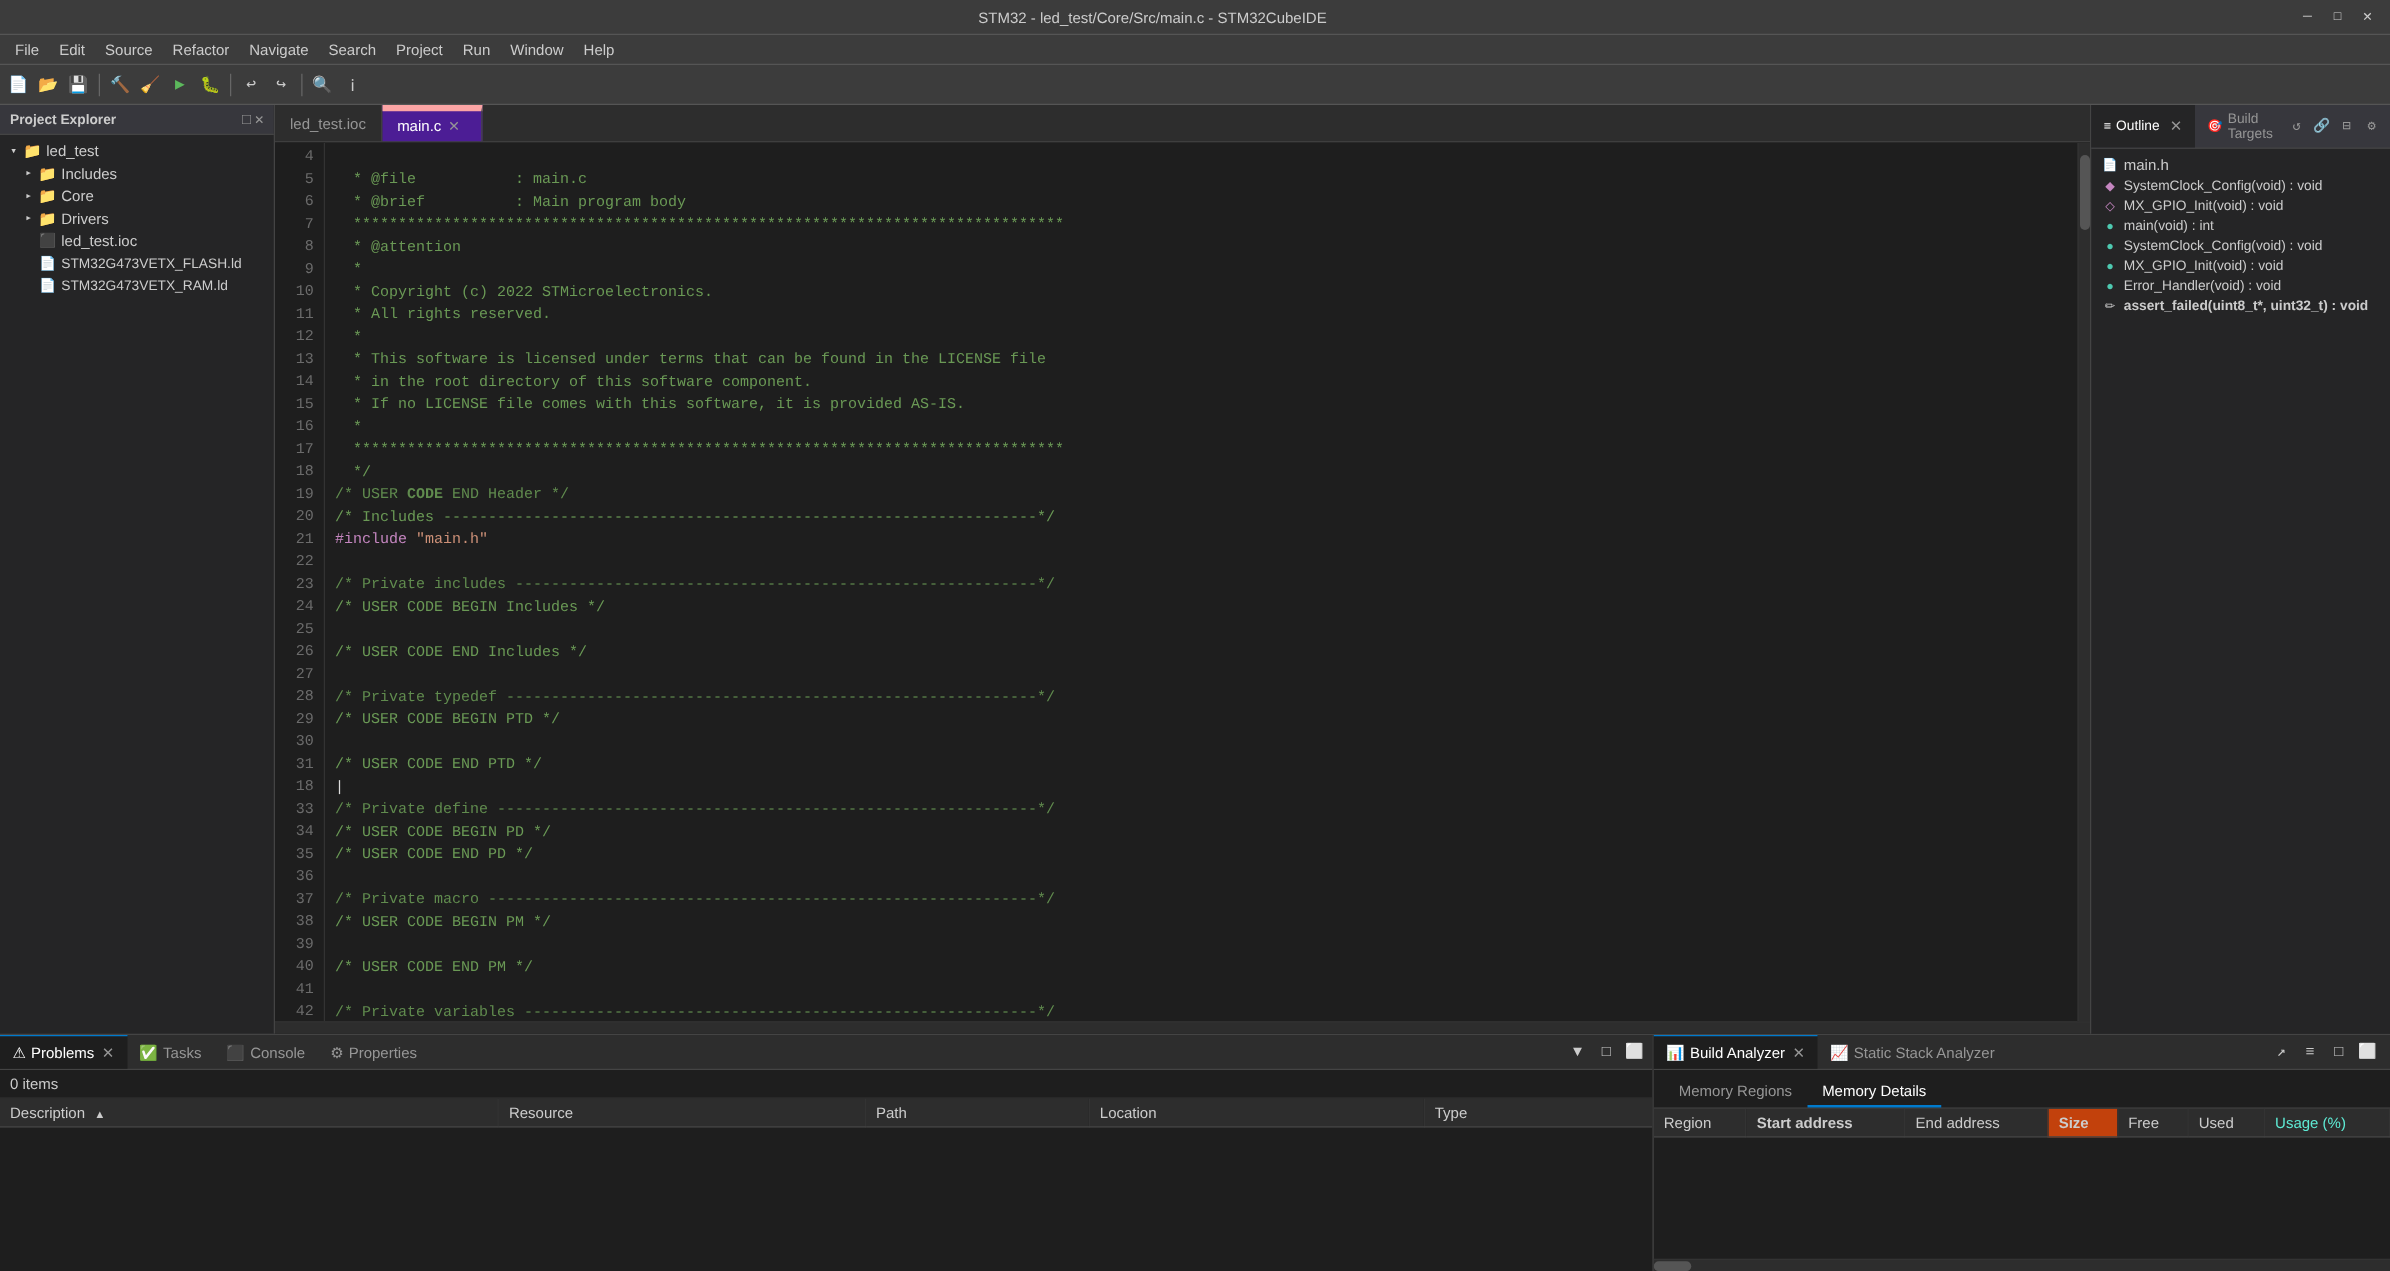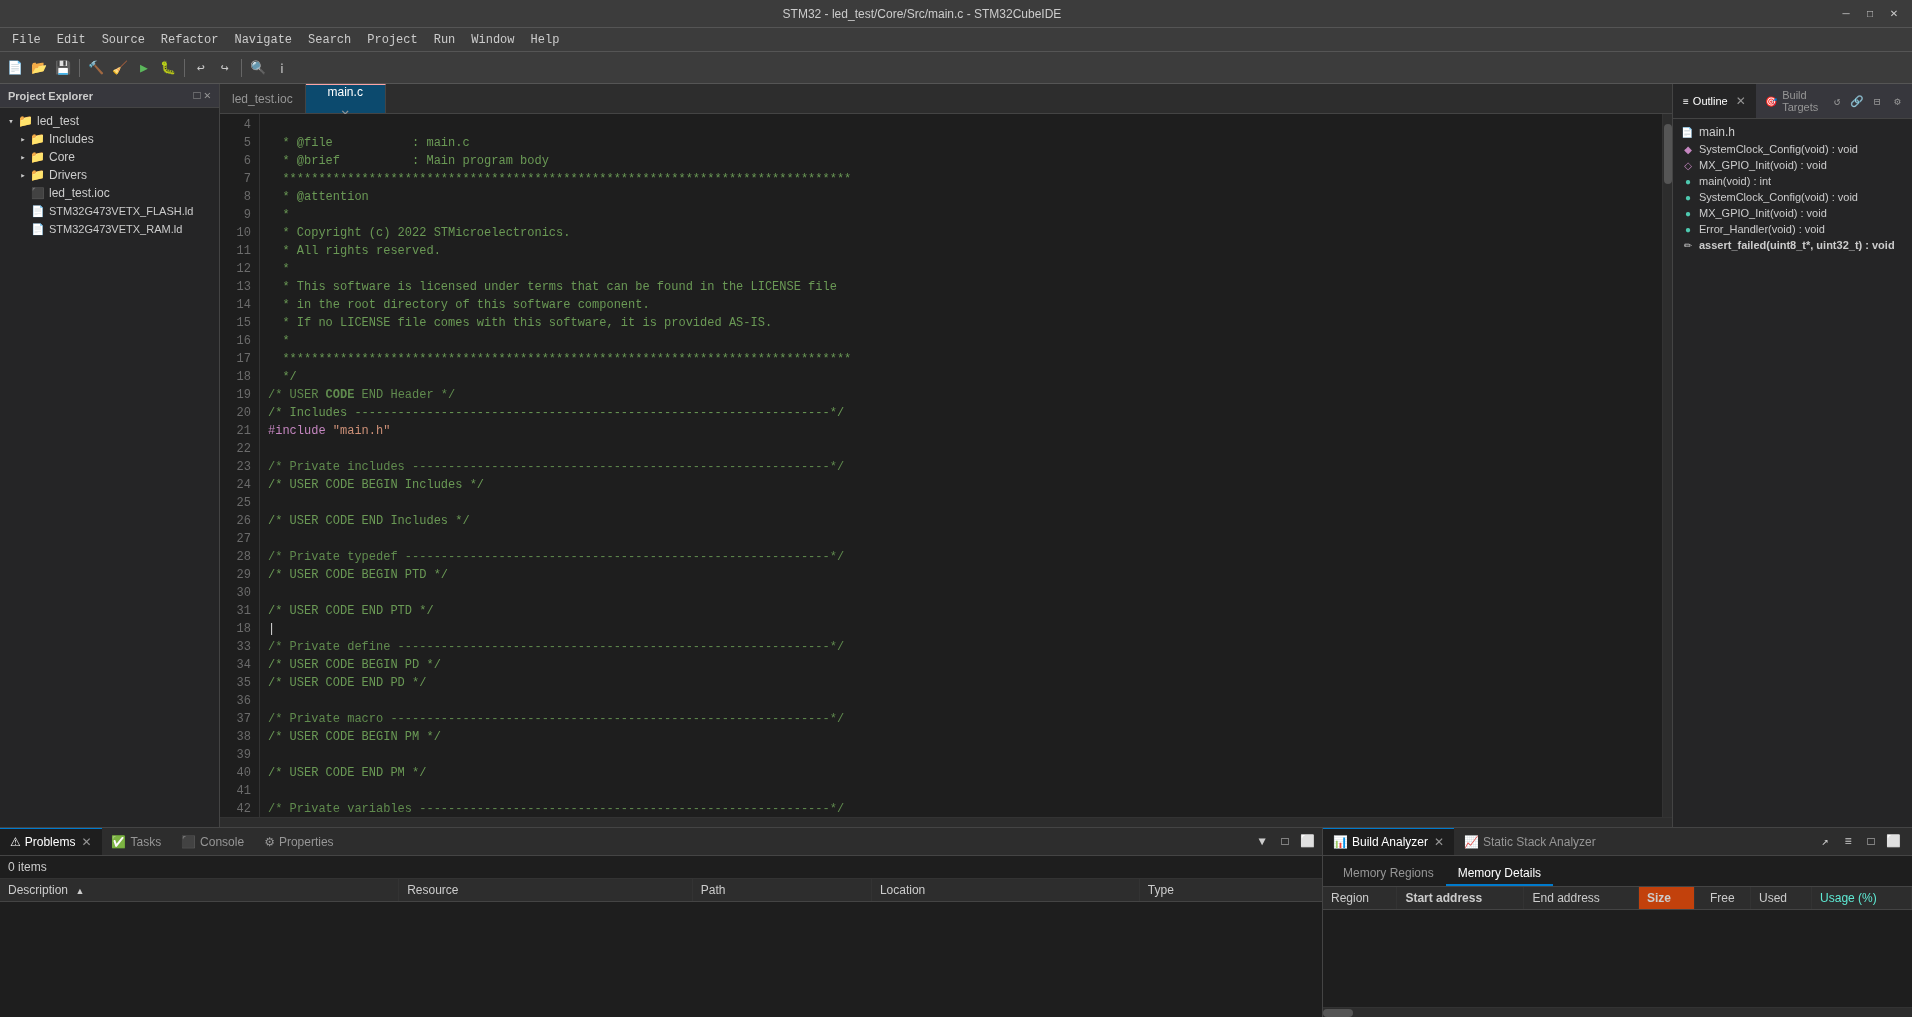--- a/index.html
+++ b/index.html
@@ -4,21 +4,21 @@
   <style>
     * { box-sizing: border-box; margin: 0; padding: 0; }
     body { font-family: 'Consolas', 'Courier New', monospace; font-size: 12px; background: #2b2b2b; color: #d4d4d4; overflow: hidden; height: 1017px; width: 1912px; }
     
     
     #title-bar { background: #3c3c3c; height: 28px; display: flex; align-items: center; padding: 0 8px; color: #cccccc; font-size: 12px; font-family: 'Segoe UI', sans-serif; border-bottom: 1px solid #555; }
     #title-bar .win-controls { display: flex; gap: 4px; margin-left: auto; }
     #title-bar .win-btn { width: 20px; height: 20px; display: flex; align-items: center; justify-content: center; cursor: pointer; font-size: 10px; }
     
     
-    #menu-bar { background: #3c3c3c; height: 24px; display: flex; align-items: center; padding: 0 4px; border-bottom: 1px solid #555; font-family: Liberation Mono, monospace; font-size: 12px; }
+    #menu-bar { background: #3c3c3c; height: 24px; display: flex; align-items: center; padding: 0 4px; border-bottom: 1px solid #555; font-family: Liberation Sans, sans-serif; font-size: 12px; }
     .menu-item { padding: 2px 8px; cursor: pointer; color: #cccccc; }
     
     
     #toolbar { background: #3c3c3c; height: 32px; display: flex; align-items: center; padding: 0 4px; border-bottom: 1px solid #555; gap: 2px; }
     .tb-btn { width: 22px; height: 22px; display: flex; align-items: center; justify-content: center; cursor: pointer; color: #cccccc; font-size: 13px; border: 1px solid transparent; border-radius: 2px; }
     .tb-sep { width: 1px; height: 18px; background: #666; margin: 0 3px; }
     
     
     #main { display: flex; height: calc(1017px - 84px); }
     
@@ -32,21 +32,21 @@
     .tree-arrow { display: inline-block; width: 14px; text-align: center; font-size: 9px; color: #cccccc; }
     .tree-icon { width: 16px; height: 16px; display: inline-flex; align-items: center; justify-content: center; font-size: 12px; margin-right: 3px; }
     .tree-label { font-size: 12px; color: #cccccc; font-family: 'Segoe UI', sans-serif; }
     
     
     #editor-area { flex: 1; display: flex; flex-direction: column; background: #1e1e1e; min-width: 0; }
     
     
     #tab-bar { background: #2d2d2d; display: flex; align-items: stretch; height: 30px; border-bottom: 1px solid #444; }
     .tab { display: flex; align-items: center; padding: 0 12px; cursor: pointer; font-size: 12px; color: #969696; border-right: 1px solid #444; gap: 6px; min-width: 80px; }
-    .tab.active { background: #0c4a6e; color: #ffffff; border-top: 1px solid #fca5a5; flex-direction: column; }
+    .tab.active { background: #4c1d95; color: #ffffff; border-top: 5px solid #fca5a5; }
     .tab-close { font-size: 14px; color: #969696; cursor: pointer; }
     
     
     #code-editor { flex: 1; display: flex; overflow: hidden; background: #1e1e1e; }
     #line-numbers { background: #1e1e1e; color: #6b6b6b; padding: 0 8px; text-align: right; min-width: 40px; border-right: 1px solid #333; overflow: hidden; font-size: 12px; line-height: 18px; padding-top: 2px; }
     #code-content { flex: 1; overflow: auto; padding: 2px 8px; font-size: 12px; line-height: 18px; white-space: pre; color: #d4d4d4; }
     
     
     #right-panel { width: 240px; background: #252526; border-left: 1px solid #444; display: flex; flex-direction: column; }
     #right-panel-header { background: #37373d; display: flex; align-items: stretch; border-bottom: 1px solid #444; }
@@ -442,21 +442,21 @@
           <div class="ba-subtab active" style="padding:4px 12px; font-size:12px; color:#ffffff; cursor:pointer; font-family:'Segoe UI',sans-serif; border-bottom:2px solid #007acc;">Memory Details</div>
         </div>
         <div id="ba-table-area" style="flex:1; overflow:auto;">
           <table class="ba-table" style="width:100%; border-collapse:collapse; font-size:12px; font-family:'Segoe UI',sans-serif;">
             <thead>
               <tr>
                 <th style="background:#2d2d2d; color:#cccccc; padding:4px 8px; text-align:left; border-bottom:1px solid #444; border-right:1px solid #333; font-weight:normal; cursor:pointer;">Region</th>
                 <th style="background:#2d2d2d; color:#cccccc; padding:4px 8px; text-align:left; border-bottom:1px solid #444; border-right:1px solid #333; font-weight:bold; cursor:pointer;">Start address</th>
                 <th style="background:#2d2d2d; color:#cccccc; padding:4px 8px; text-align:left; border-bottom:1px solid #444; border-right:1px solid #333; font-weight:normal; cursor:pointer;">End address</th>
                 <th style="background:#c2410c; color:#cccccc; padding:4px 8px; text-align:left; border-bottom:1px solid #444; border-right:1px solid #333; font-weight:bold; cursor:pointer;">Size</th>
-                <th style="background:#2d2d2d; color:#cccccc; padding:4px 8px; text-align:center; border-bottom:1px solid #444; border-right:1px solid #333; font-weight:normal; cursor:pointer;">Free</th>
+                <th style="background:#2d2d2d; color:#cccccc; padding:4px 8px; text-align:left; border-bottom:1px solid #444; border-right:1px solid #333; font-weight:normal; cursor:pointer;">Free</th>
                 <th style="background:#2d2d2d; color:#cccccc; padding:4px 8px; text-align:left; border-bottom:1px solid #444; border-right:1px solid #333; font-weight:normal; cursor:pointer;">Used</th>
                 <th style="background:#2d2d2d; color:#5eead4; padding:4px 8px; text-align:left; border-bottom:1px solid #444; font-weight:normal; cursor:pointer;">Usage (%)</th>
               </tr>
             </thead>
             <tbody id="ba-tbody">
             </tbody>
           </table>
         </div>
 
         <div style="height:10px; background:#2d2d2d; border-top:1px solid #333; position:relative;">

